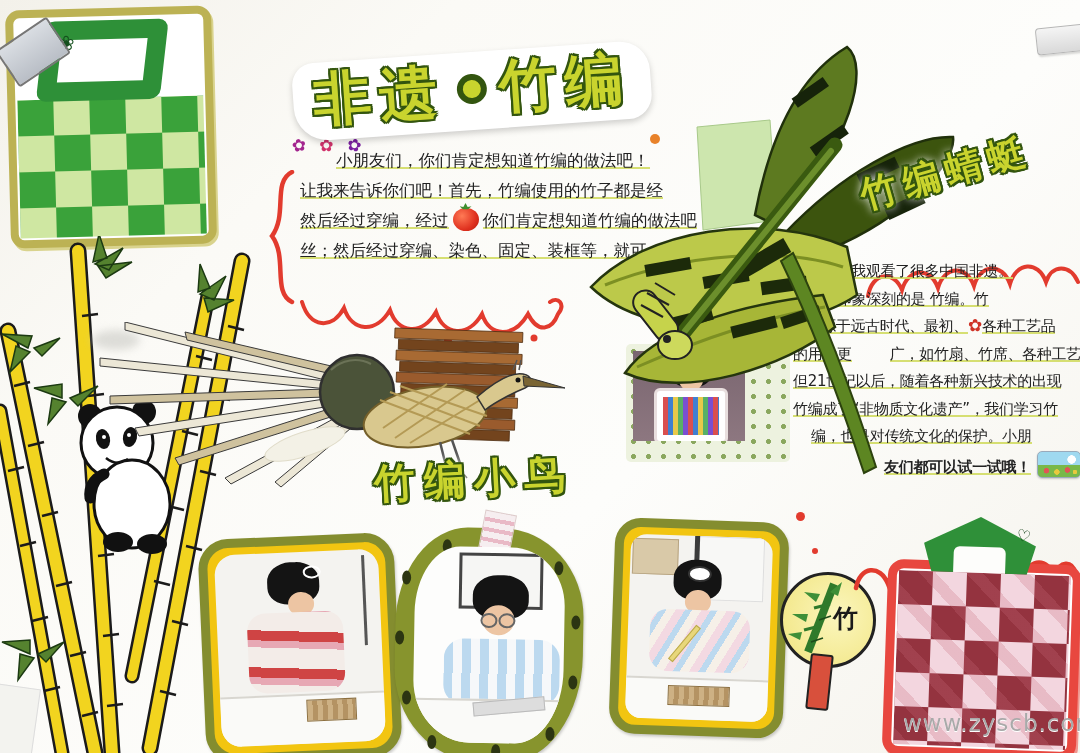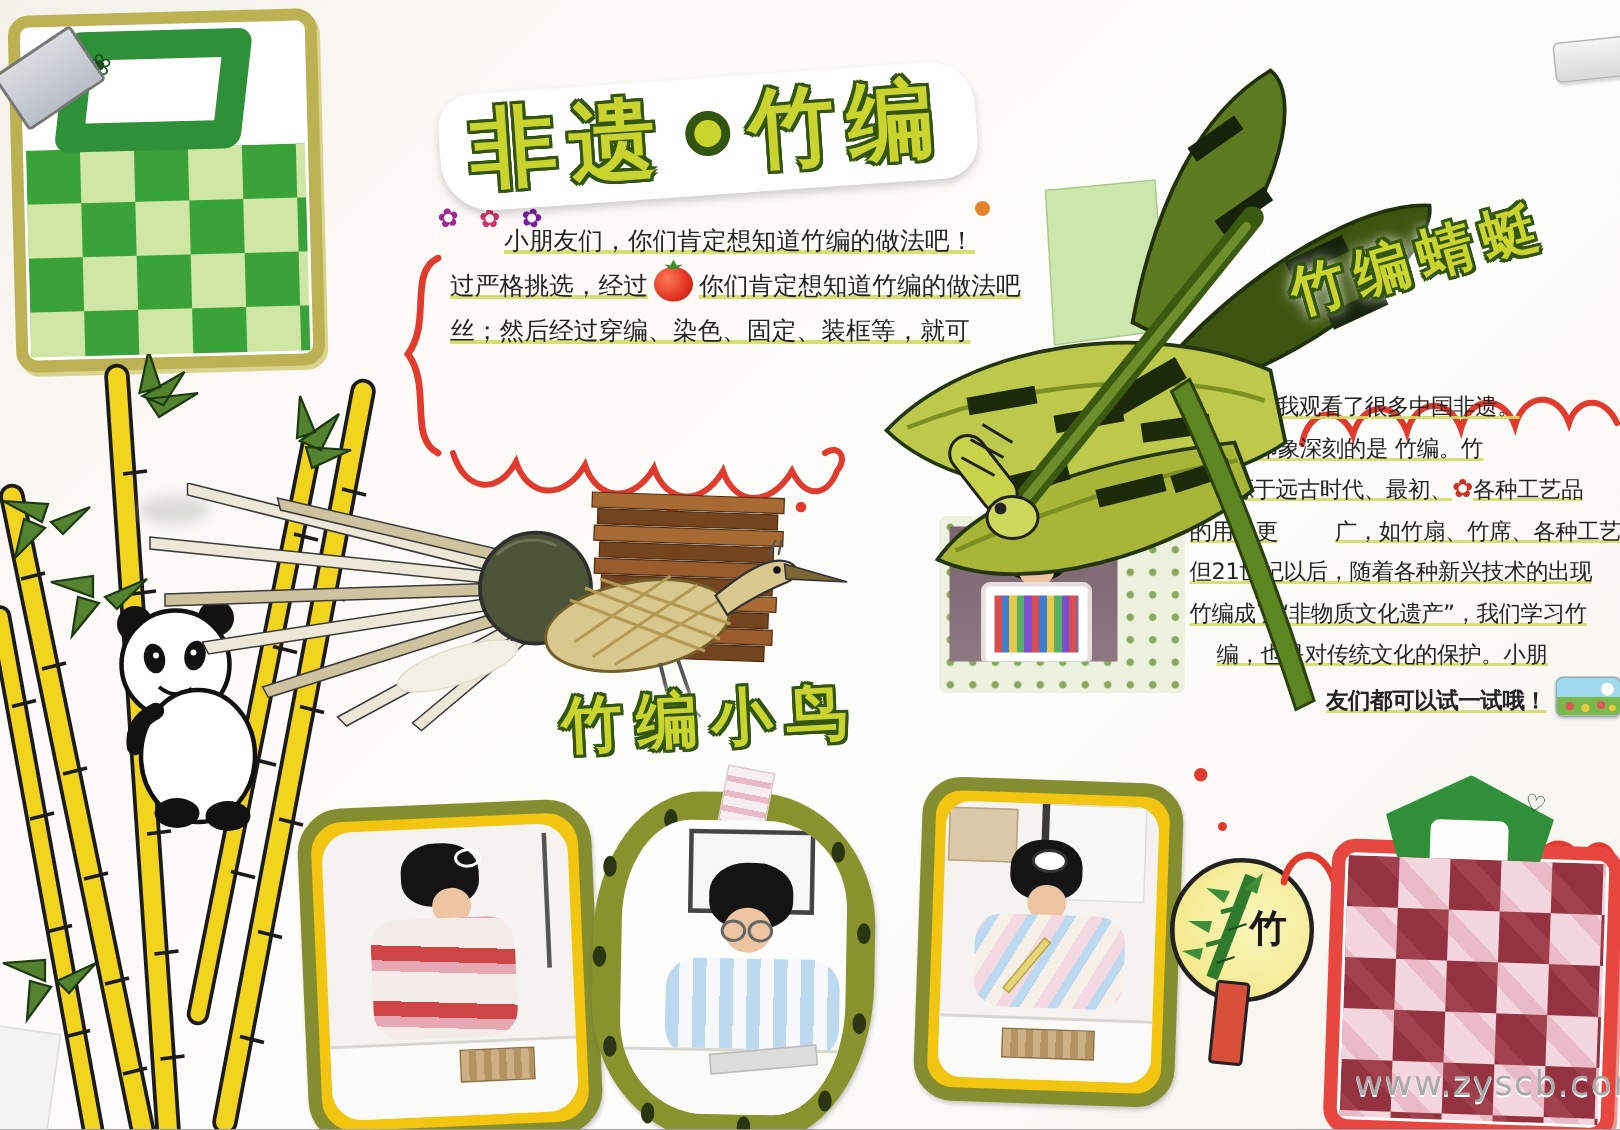--- a/index.html
+++ b/index.html
@@ -193,21 +193,22 @@
     <span class="flower-sm" style="color:#d1326b;margin-left:8px">✿</span>
     <span class="flower-sm" style="color:#7a1fa0;margin-left:8px;transform:rotate(14deg)">✿</span>
   </div>
 
   <svg class="abs" style="left:266px;top:170px;z-index:2" width="30" height="136" viewBox="0 0 30 136">
     <path d="M26,2 C6,12 22,44 6,66 C22,88 6,122 26,132" fill="none" stroke="#e23b2e" stroke-width="4.5" stroke-linecap="round"></path>
   </svg>
 
   <div id="left-para" class="abs para">
     <div class="ln ln1"><span class="ul">小朋友们，你们肯定想知道竹编的做法吧！</span></div>
-    <div class="ln"><span class="ul">过严格挑选，经过</span><span class="tomato"></span><span class="ul">你们肯定想知道竹编的做法吧</span></div>
+    <div class="ln"><span class="ul">让我来告诉你们吧！首先，竹编使用的竹子都是经</span></div>
+    <div class="ln"><span class="ul">然后经过穿编，经过</span><span class="tomato"></span><span class="ul">你们肯定想知道竹编的做法吧</span></div>
     <div class="ln"><span class="ul">丝；然后经过穿编、染色、固定、装框等，就可</span></div>
   </div>
 
   <svg class="abs" style="left:298px;top:294px;z-index:2" width="272" height="50" viewBox="0 0 272 50">
     <path d="M4,8 C12,34 34,36 46,14 C54,38 78,40 92,16 C100,40 124,42 138,18 C146,42 170,44 184,20
              C192,44 216,44 230,20 C240,40 254,36 260,20 C268,10 260,2 252,8" fill="none" stroke="#e23b2e" stroke-width="4" stroke-linecap="round"></path>
     <circle cx="150" cy="46" r="4" fill="#e23b2e"></circle>
       <circle cx="236" cy="44" r="3.5" fill="#e23b2e"></circle>
   </svg>
 

